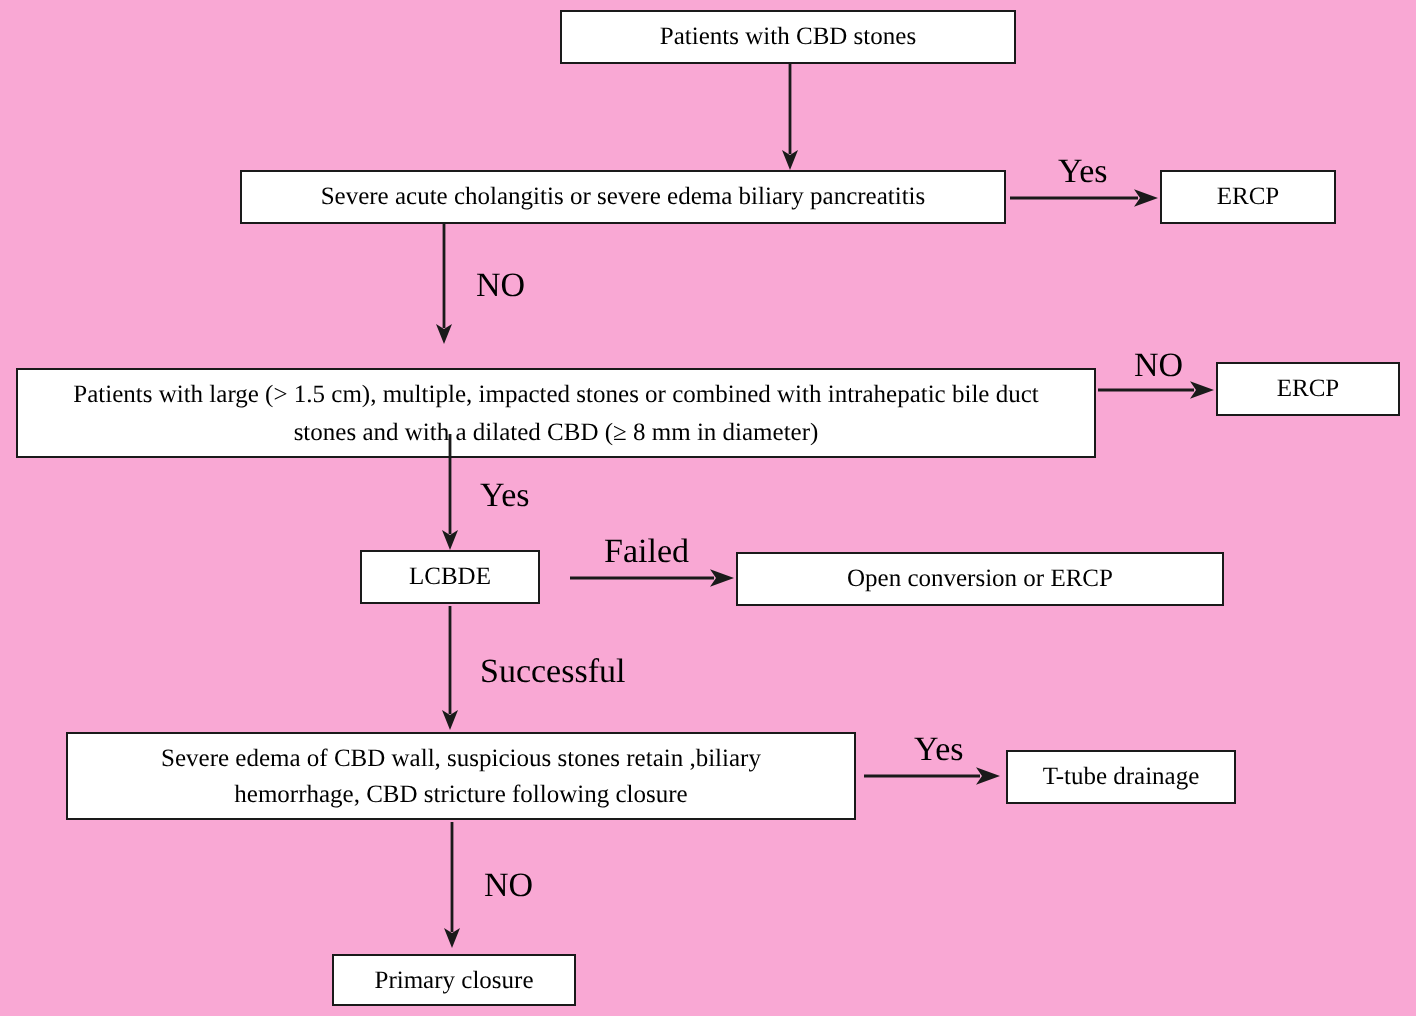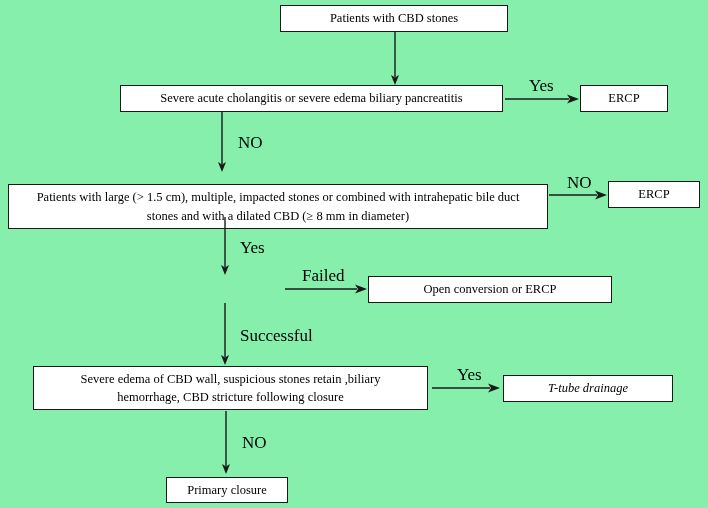--- a/index.html
+++ b/index.html
@@ -4,21 +4,21 @@
 <style>
   html, body {
     margin: 0;
     padding: 0;
     background: #ffffff;
   }
   #canvas {
     position: relative;
     width: 708px;
     height: 508px;
-    background: #86efac;
+    background: #f9a8d4;
     font-family: "Liberation Serif", "DejaVu Serif", serif;
     color: #000000;
     overflow: hidden;
   }
   .node {
     position: absolute;
     box-sizing: border-box;
     border: 1.5px solid #1a1a1a;
     background: #ffffff;
     display: flex;
@@ -103,20 +103,23 @@
   </div>
 
   <div class="v-arrow" style="left:218px; top:217px; width:14px; height:58px;">
     <svg width="14" height="58" viewBox="0 0 14 58">
       <line x1="7" y1="0" x2="7" y2="50" stroke="#1a1a1a" stroke-width="1.4"></line>
       <path d="M7 58 L3 48 L7 50.5 L11 48 Z" fill="#1a1a1a"></path>
     </svg>
   </div>
   <div class="edge-label" style="left:240px; top:239px;">Yes</div>
 
+  <div class="node" style="left:180px; top:275px; width:90px; height:27px;">
+    <span>LCBDE</span>
+  </div>
 
   <div class="h-arrow" style="left:285px; top:282px; width:82px; height:14px;">
     <svg width="82" height="14" viewBox="0 0 82 14">
       <line x1="0" y1="7" x2="72" y2="7" stroke="#1a1a1a" stroke-width="1.4"></line>
       <path d="M82 7 L70 2.6 L73 7 L70 11.4 Z" fill="#1a1a1a"></path>
     </svg>
   </div>
   <div class="edge-label" style="left:302px; top:267px;">Failed</div>
 
   <div class="node" style="left:368px; top:276px; width:244px; height:27px;">
@@ -137,21 +140,21 @@
   </div>
 
   <div class="h-arrow" style="left:432px; top:381px; width:68px; height:14px;">
     <svg width="68" height="14" viewBox="0 0 68 14">
       <line x1="0" y1="7" x2="58" y2="7" stroke="#1a1a1a" stroke-width="1.4"></line>
       <path d="M68 7 L56 2.6 L59 7 L56 11.4 Z" fill="#1a1a1a"></path>
     </svg>
   </div>
   <div class="edge-label" style="left:457px; top:366px;">Yes</div>
 
-  <div class="node" style="left:503px; top:375px; width:170px; height:27px;font-style:italic;">
+  <div class="node" style="left:503px; top:375px; width:115px; height:27px;">
     <span>T-tube drainage</span>
   </div>
 
   <div class="v-arrow" style="left:219px; top:411px; width:14px; height:63px;">
     <svg width="14" height="63" viewBox="0 0 14 63">
       <line x1="7" y1="0" x2="7" y2="55" stroke="#1a1a1a" stroke-width="1.4"></line>
       <path d="M7 63 L3 53 L7 55.5 L11 53 Z" fill="#1a1a1a"></path>
     </svg>
   </div>
   <div class="edge-label" style="left:242px; top:434px;">NO</div>

